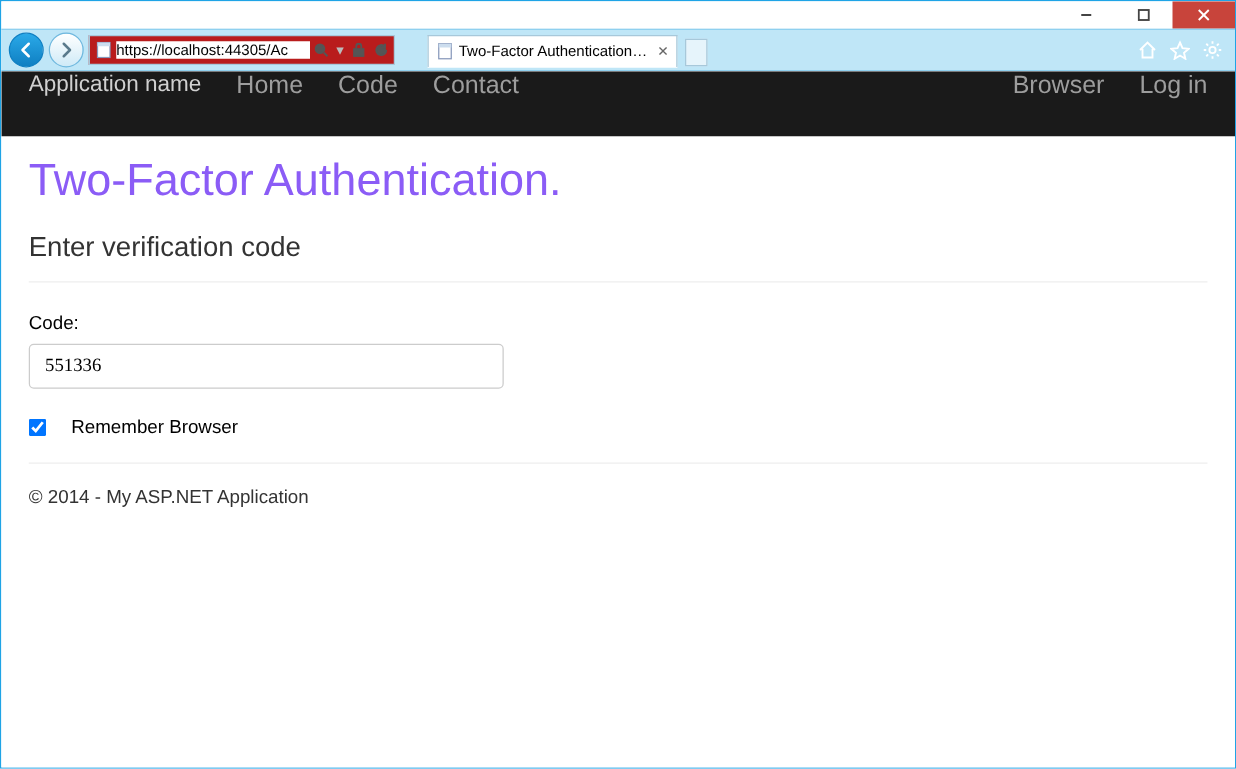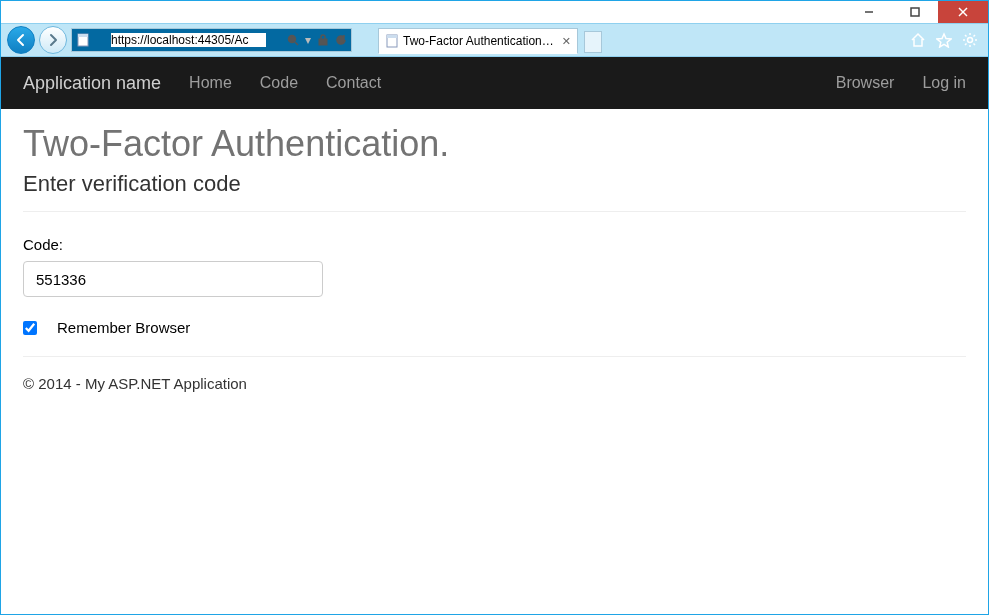--- a/index.html
+++ b/index.html
@@ -25,47 +25,47 @@
   .titlebar .btn.close svg{stroke:#fff;}
   .titlebar .btn:not(.close) svg{stroke:#444;}
 
   
   .ie-toolbar{height:34px;background:var(--ie-blue-light);display:flex;align-items:center;padding:0 6px;gap:4px;border-top:1px solid #8fd0ef;border-bottom:1px solid #8fd0ef;}
   .nav-circle{width:28px;height:28px;border-radius:50%;display:flex;align-items:center;justify-content:center;border:1px solid #6fb8de;background:linear-gradient(#fff,#cfeaf7);}
   .nav-circle.back{background:linear-gradient(#2aa9e8,#0f7fc2);border-color:#0f7fc2;}
   .nav-circle svg{width:14px;height:14px;}
   .nav-circle.back svg{stroke:#fff;}
   .nav-circle.fwd svg{stroke:#5a7a8c;}
-  .addr{flex:0 0 222px;height:24px;background:#0369a1;border:1px solid #a7c8da;display:flex;align-items:center;padding:0 4px;gap:21px;font-size:12px;}
+  .addr{flex:0 0 222px;height:24px;background:#b91c1c;border:1px solid #a7c8da;display:flex;align-items:center;padding:0 4px;gap:3px;font-size:12px;}
   .addr .ico{width:14px;height:14px;flex:none;}
   .addr input{border:none;outline:none;flex:1;font-size:12px;min-width:0;font-family:inherit;}
   .addr-icons{display:flex;align-items:center;gap:6px;margin-left:auto;color:#555;}
   .addr-icons svg{width:12px;height:12px;stroke:#555;fill:#555;}
   .tab{height:26px;background:#fff;border:1px solid #a7c8da;border-bottom-color:#fff;display:flex;align-items:center;padding:0 6px;gap:4px;font-size:12px;margin-left:22px;margin-top:2px;max-width:200px;}
   .tab .ico{width:14px;height:14px;flex:none;}
   .tab span.lbl{white-space:nowrap;overflow:hidden;text-overflow:ellipsis;}
   .tab .x{margin-left:4px;font-size:11px;color:#666;}
   .newtab{width:18px;height:22px;background:#e6f4fb;border:1px solid #a7c8da;margin-left:2px;margin-top:4px;}
   .right-icons{margin-left:auto;display:flex;align-items:center;gap:10px;padding-right:4px;}
   .right-icons svg{width:16px;height:16px;stroke:#fff;fill:none;}
 
   
   .content{flex:1;background:#fff;overflow:auto;}
-  .navbar{background:var(--nav-dark);height:52px;display:flex;align-items:center;padding:0 22px;}
+  .navbar{background:var(--nav-dark);height:52px;display:flex;padding:0 22px;}
   .navbar .brand{color:var(--nav-text-light);font-size:18px;margin-right:28px;}
-  .navbar .link{color:var(--nav-text);font-size:16px;margin-right:28px;}
+  .navbar .link{color:var(--nav-text);font-size:20px;margin-right:28px;}
   .navbar .spacer{flex:1;}
 
   .page{padding:14px 22px;}
-  h1{font-size:36px;font-weight:400;color:#737373;margin-bottom:6px;}
+  h1{font-size:36px;font-weight:400;color:#8b5cf6;margin-bottom:20px;}
   h3{font-size:22px;font-weight:400;color:#333;margin-bottom:14px;}
   hr.sep{border:none;border-top:1px solid #eee;}
   .form{padding:24px 0 20px 0;}
   label.codelbl{font-weight:400;font-size:15px;display:block;margin-bottom:8px;}
-  input.code{width:300px;height:36px;border:1px solid var(--border-gray);border-radius:4px;padding:0 12px;font-size:15px;font-family:Liberation Sans, sans-serif;}
+  input.code{width:380px;height:36px;border:1px solid var(--border-gray);border-radius:4px;padding:0 12px;font-size:15px;font-family:Liberation Serif, serif;}
   .chk-row{margin-top:22px;display:flex;align-items:center;gap:20px;font-size:15px;}
   .chk-row input[type=checkbox]{width:14px;height:14px;}
   button.submit{margin-top:24px;height:38px;padding:0 14px;background:#fff;border:1px solid var(--border-gray);border-radius:4px;font-size:15px;font-family:inherit;}
   footer{padding:18px 0;font-size:15px;color:#333;}
 </style>
 </head>
 <body>
 
 <div class="window">
 

